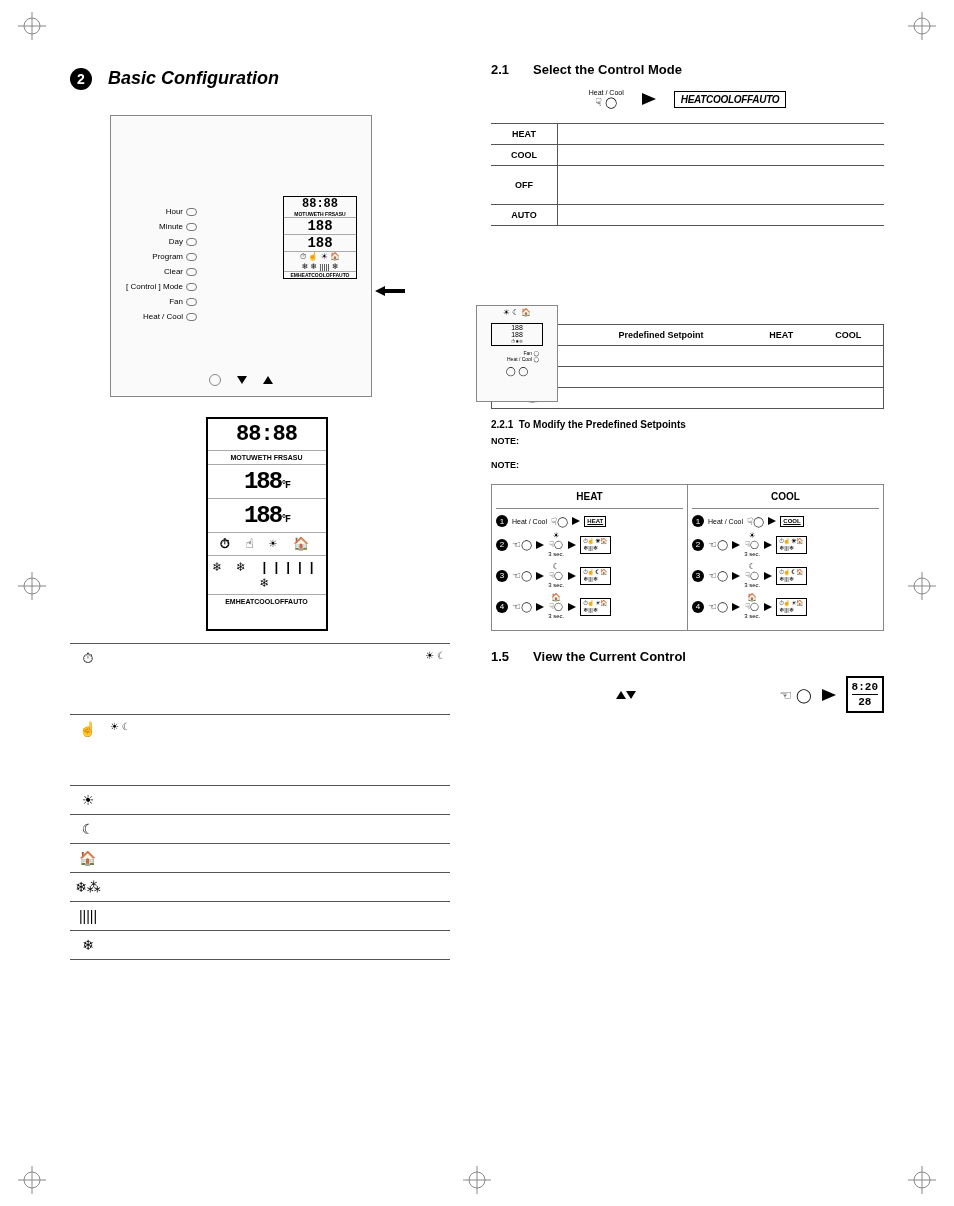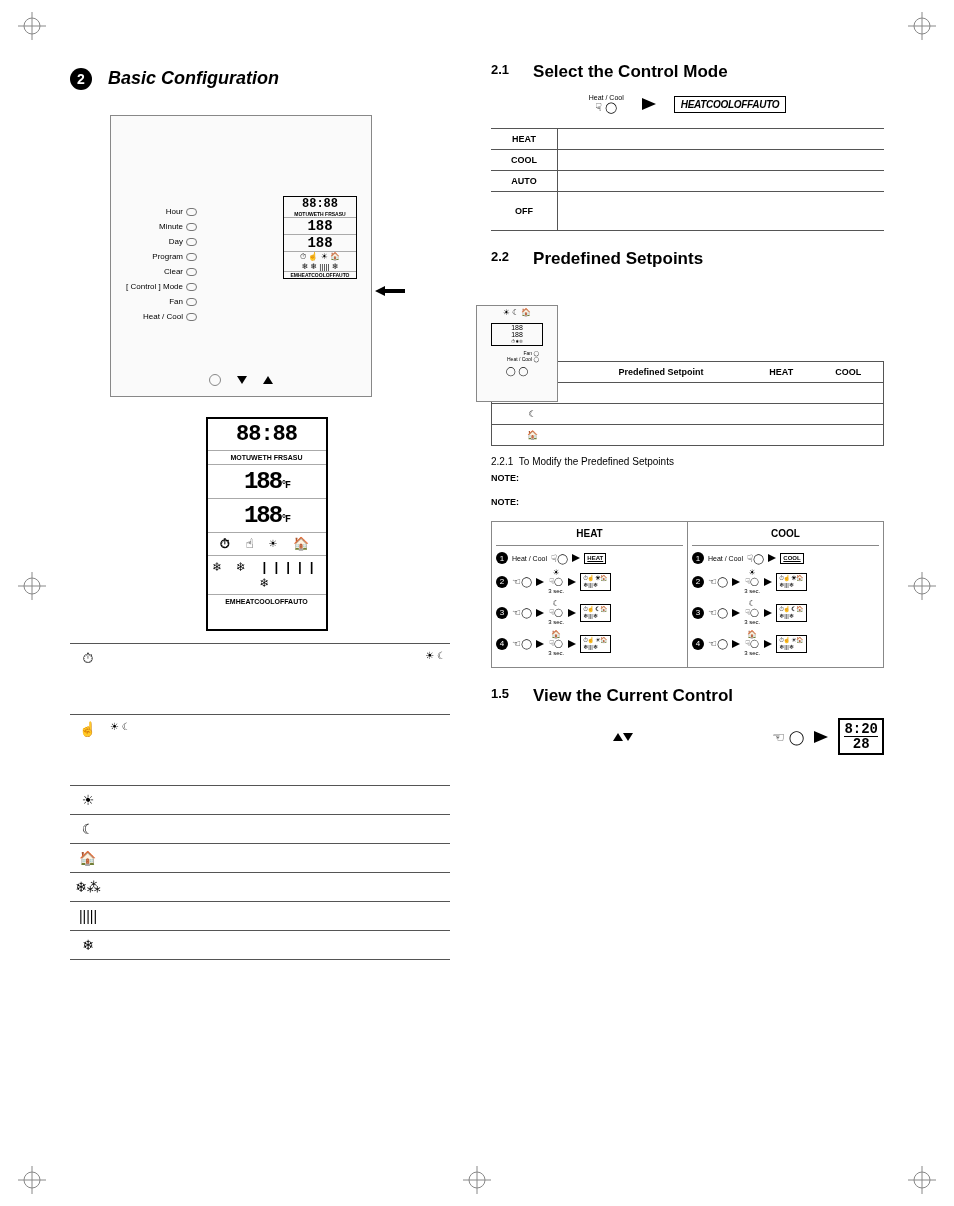--- a/index.html
+++ b/index.html
@@ -150,21 +150,21 @@
   }
   table.symtab tr.tall td { height: 58px; }
 
   
   .subsec {
     display: flex;
     gap: 24px;
     margin: 2px 0 12px;
   }
   .subsec .num { font-weight: bold; font-size: 13px; }
-  .subsec .ttl { font-weight: bold; font-size: 17px; }
+  .subsec .ttl { font-weight: bold; font-size: 13px; }
 
   .mode-diagram {
     display:flex;
     align-items:center;
     justify-content:center;
     gap: 18px;
     margin: 10px 0 14px;
   }
   .mode-diagram .lcd-box {
     border:1px solid #000;
@@ -205,21 +205,21 @@
     text-align: center;
   }
   table.sptab th { font-weight: bold; border-top:1px solid #555;}
   table.sptab td { border-left:0; border-right:0; }
   table.sptab th:first-child, table.sptab td:first-child{border-left:1px solid #555;}
   table.sptab th:last-child, table.sptab td:last-child{border-right:1px solid #555;}
   
   table.sptab th, table.sptab td { border-left:0;border-right:0;}
   table.sptab { border-left:0;border-right:0;}
 
-  .subsub { font-weight: normal; font-size: 10px; margin: 6px 0 4px; }
+  .subsub { font-weight: bold; font-size: 10px; margin: 6px 0 4px; }
   .note { font-weight: bold; font-size: 9px; margin: 6px 0 14px; }
 
   .proc-grid {
     display: flex;
     border: 1px solid #888;
     margin: 6px 0 18px;
   }
   .proc-col {
     flex: 1;
     padding: 6px 4px;
@@ -271,21 +271,21 @@
     display:flex;
     align-items:center;
     gap: 18px;
     margin-top: 8px;
   }
   .view-lcd {
     border:2px solid #000;
     padding:2px 4px;
     font-family:'Courier New',monospace;
     font-weight:bold;
-    font-size:14px;
+    font-size:11px;
     text-align:center;
     line-height:14px;
   }
   .tri-up {
     width:0;height:0;border-left:5px solid transparent;border-right:5px solid transparent;border-bottom:8px solid #000;display:inline-block;
   }
   .tri-down {
     width:0;height:0;border-left:5px solid transparent;border-right:5px solid transparent;border-top:8px solid #000;display:inline-block;
   }
   .heatcool-label { font-size:7px; }
@@ -456,34 +456,30 @@
     <tbody>
             <tr>
               <td class="lab">HEAT</td>
               <td></td>
             </tr>
     <tr>
               <td class="lab">COOL</td>
               <td></td>
             </tr>
     <tr>
+              <td class="lab" style="height:28px;">OFF</td>
+              <td></td>
+            </tr>
+    <tr>
               <td class="lab">AUTO</td>
-              <td></td>
-            </tr>
-    <tr>
-              <td class="lab" style="height:28px;">OFF</td>
               <td></td>
             </tr>
   </tbody>
         </table>
 
-  <div class="subsec">
-    <span class="num">2.2</span>
-    <span class="ttl">Predefined Setpoints</span>
-  </div>
 
   <div style="height:70px;"></div>
 
   <table class="sptab">
     <tbody>
             <tr>
       <th>Symbol</th>
       <th>Predefined Setpoint</th>
       <th>HEAT</th>
       <th>COOL</th>

